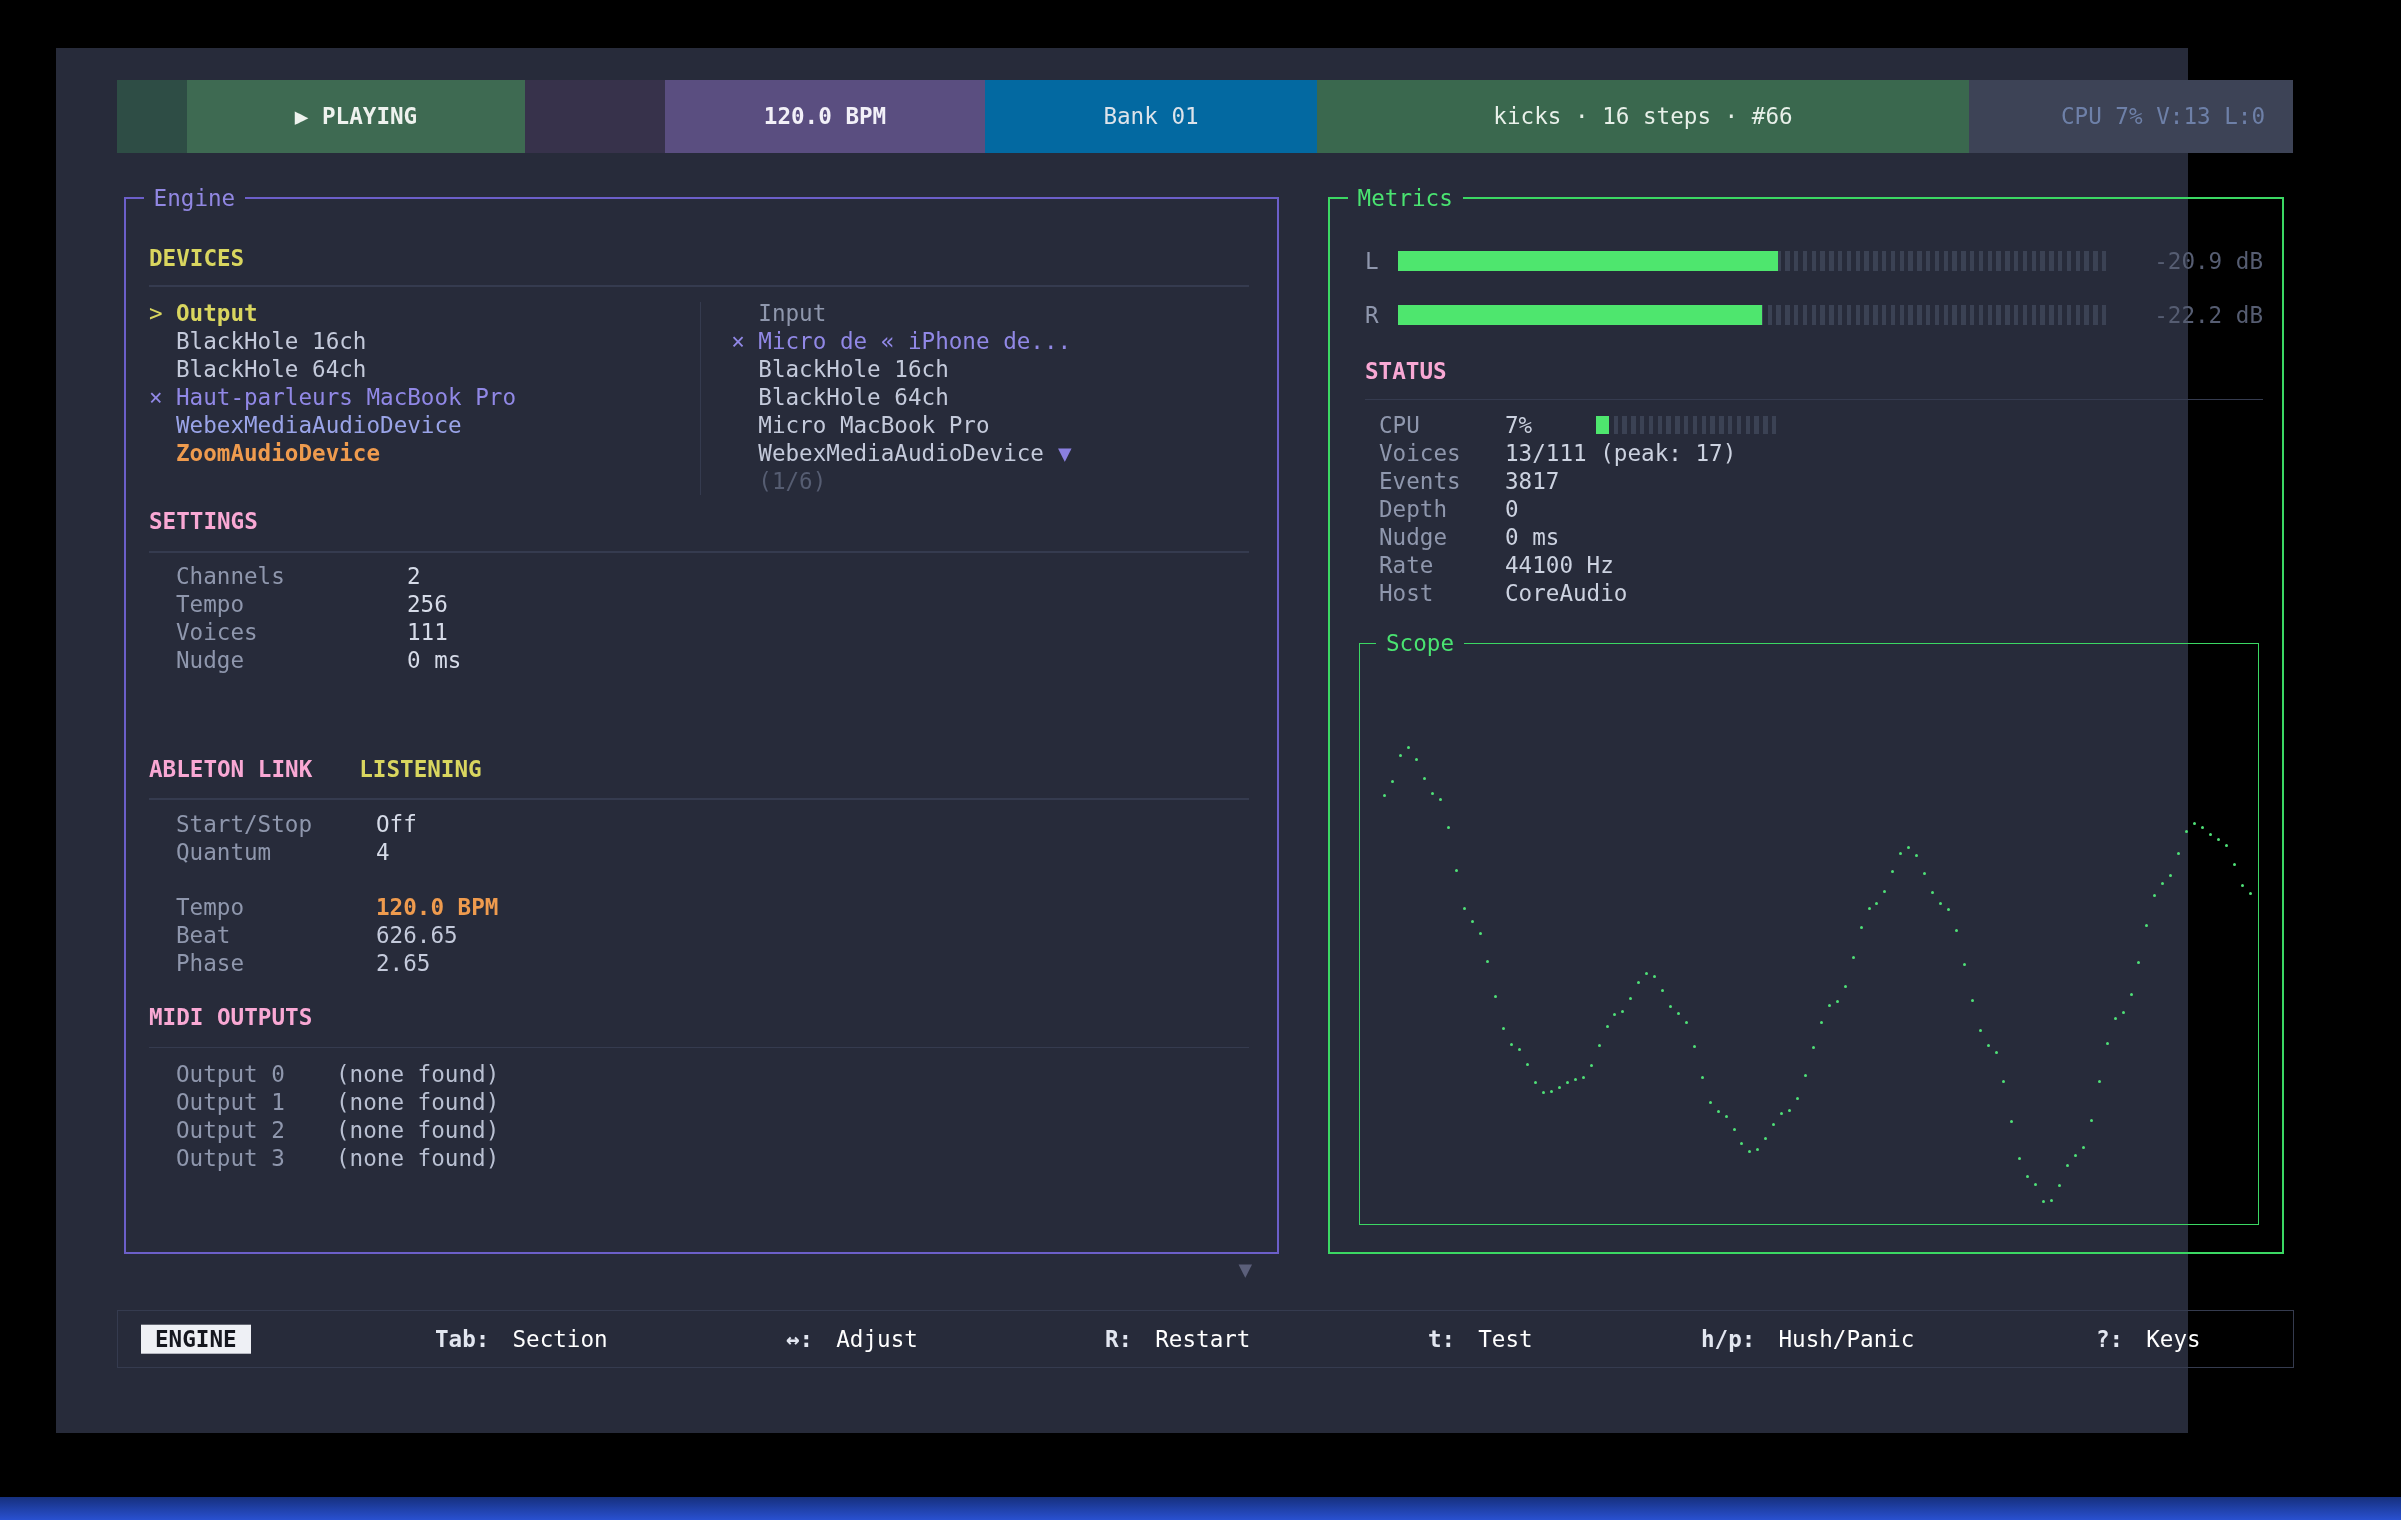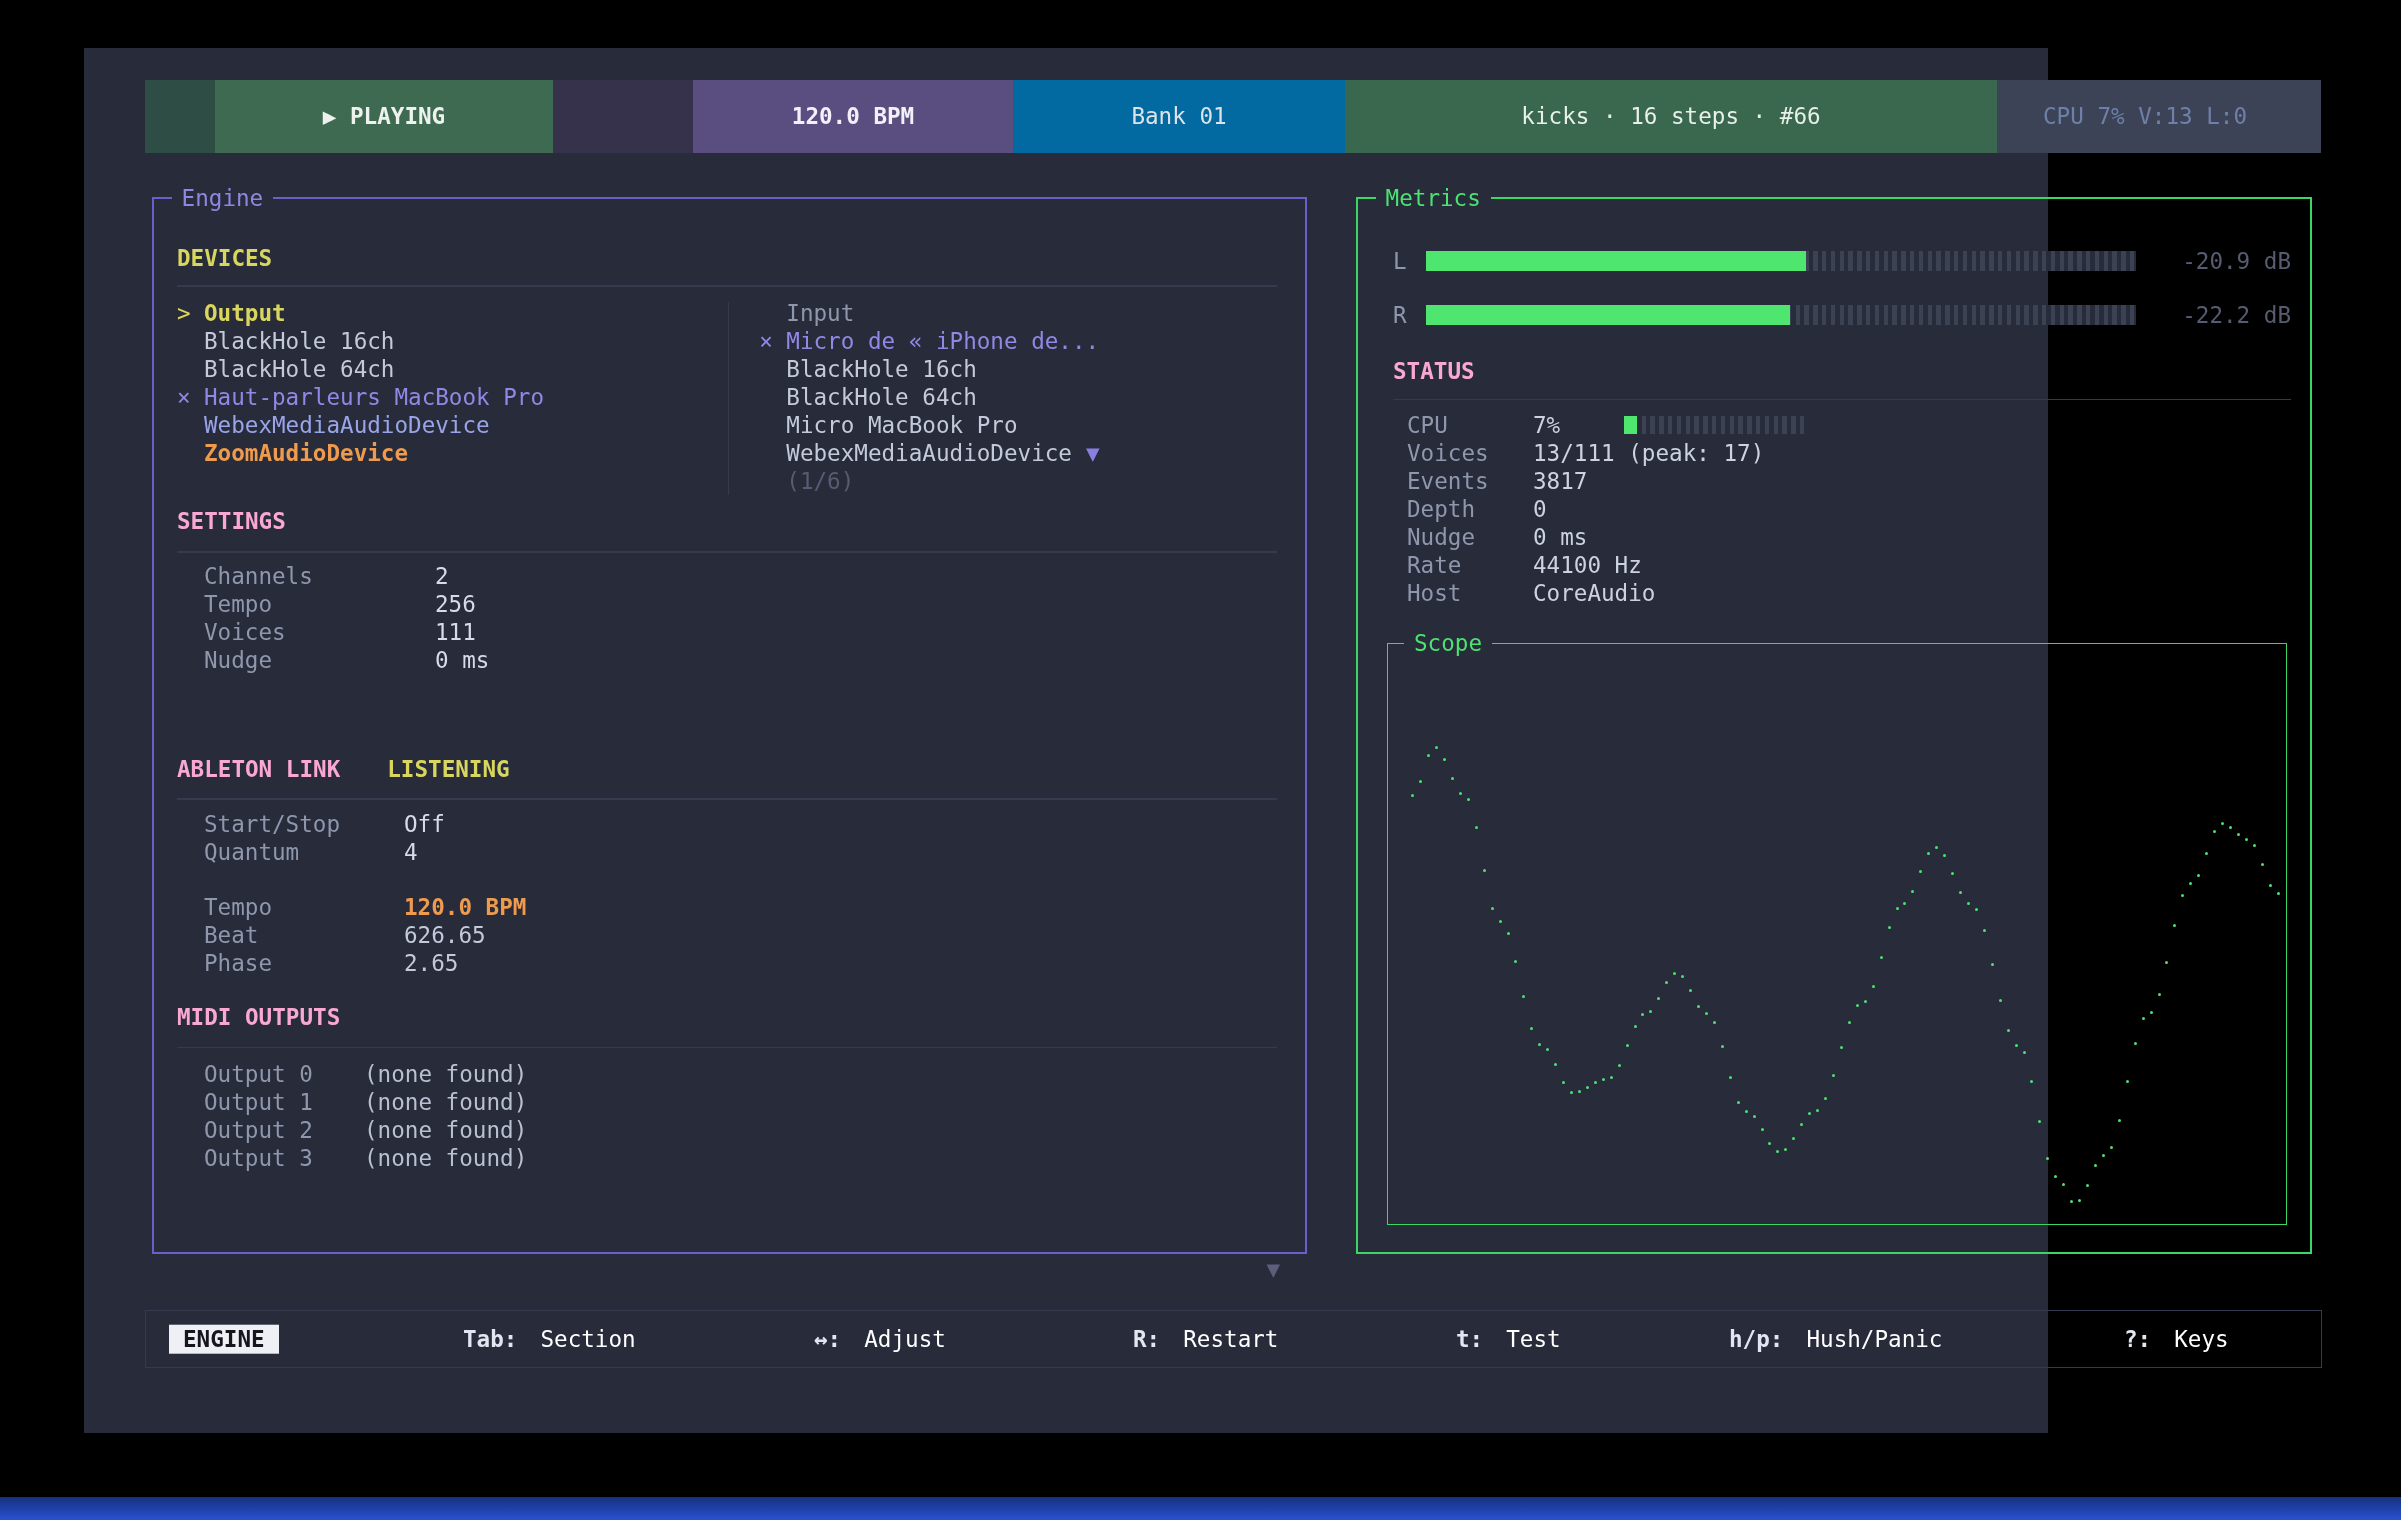--- a/index.html
+++ b/index.html
@@ -1,30 +1,30 @@
 <!DOCTYPE html>
 <html style="font-size:10px"><head>
 <meta charset="utf-8">
 <style>
   *{margin:0;padding:0;box-sizing:border-box}
   html,body{width:2401px;height:1521px}
   body{background:#000;position:relative;font-family:"DejaVu Sans Mono",monospace;font-size:22.6px;color:#c4cadb;overflow:hidden}
-  .app{position:absolute;left:84px;top:48px;width:1964px;height:1385px;background:#272b3a}
+  .app{position:absolute;left:56px;top:48px;width:2132px;height:1385px;background:#272b3a}
   .bottom-strip{position:absolute;left:0;bottom:0;width:100%;height:24.5px;background:linear-gradient(180deg,#16307e,#2a52d4)}
 
   
   .topbar{position:absolute;left:61px;top:32px;width:2177px;height:73px;display:flex}
   .seg{height:73px;line-height:73px;text-align:center;white-space:nowrap;overflow:hidden}
   .seg0{width:70px;background:#2e4d45}
   .seg1{width:338px;background:#3e6a52;color:#eef2ee;font-weight:bold}
   .seg2{width:140px;background:#37324b}
   .seg3{width:320px;background:#5a4e80;color:#f2f0f8;font-weight:bold}
   .seg4{width:332px;background:#0369a1;color:#dde3ea}
   .seg5{width:652px;background:#3a684e;color:#e8f0e9}
-  .seg6{width:324px;background:#3d4356;color:#6e80a8;text-align:center;padding-right:28px}
+  .seg6{width:324px;background:#3d4356;color:#6e80a8;text-align:right;padding-right:28px}
 
   
   .panel{position:absolute;top:149px;height:1057px}
   .panel-engine{left:68px;width:1155px;border:2.5px solid #6c5fc9}
   .panel-metrics{left:1272px;width:956px;border:2.5px solid #3bd763}
   .panel-title{position:absolute;top:-19.5px;left:17.6px;background:#272b3a;padding:0 10px;line-height:36px}
   .panel-engine .panel-title{color:#9187e2}
   .panel-metrics .panel-title{color:#4ae371}
 
   .engine-content{padding:0 28px 0 23px;position:relative;height:100%}

